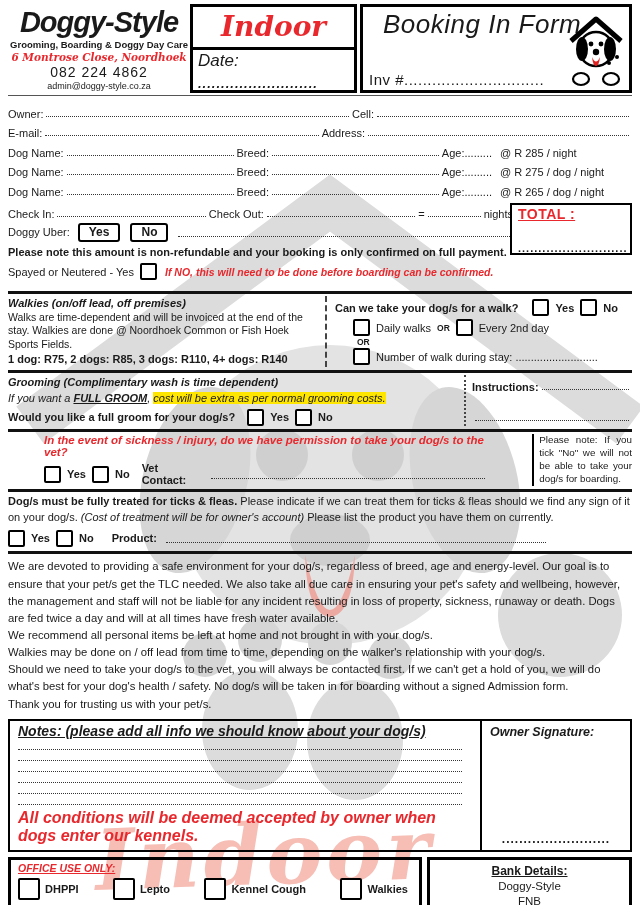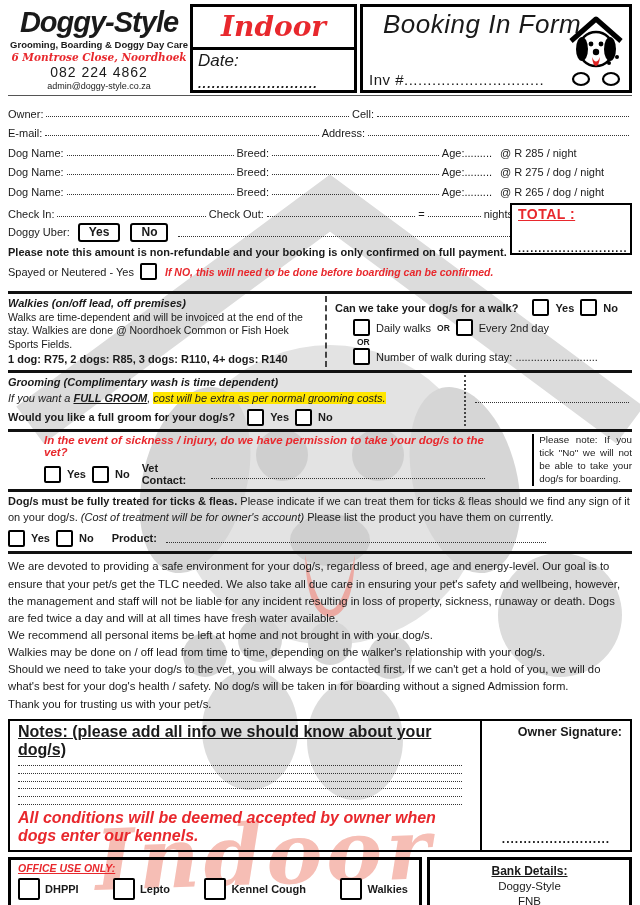--- a/index.html
+++ b/index.html
@@ -84,25 +84,25 @@
   .vet-q { color:#e8282d; font-weight:bold; font-style:italic; font-size:11.5px; }
   .vet-note { width:152px; border-left:2.4px solid #000; padding-left:5px; font-size:9.8px; line-height:1.3; text-align:justify;margin-left:36px; }
 
   .ticks { padding:2px 0 4px 0; font-size:11px; line-height:1.45; }
 
   .terms { padding:4px 0 6px 0; font-size:11.3px; line-height:1.52; }
 
   
   .notesbox { display:flex; border:2.6px solid #000; height:133px; }
   .notes-left { flex:1; padding:2px 8px; display:flex; flex-direction:column; }
-  .notes-title { font-weight:bold; font-size:16px; text-decoration:underline; }
+  .notes-title { font-weight:bold; font-style:italic; font-size:14px; text-decoration:underline; }
   .note-line { border-bottom:1.8px dotted #333; flex:1; margin-right:10px;}
   .conditions { color:#e8282d; font-weight:bold; font-style:italic; font-size:16px; padding:4px 0 3px 0; }
   .sig-box { width:150px; border-left:2.6px solid #000; padding:4px 8px; display:flex; flex-direction:column; justify-content:space-between; }
-  .sig-title { font-weight:bold; font-size:12.5px; text-align:right; }
+  .sig-title { font-weight:bold; font-style:italic; font-size:12.5px; text-align:left; }
   .sig-dots { font-size:12px; font-weight:bold; letter-spacing:1px; text-align:center; }
 
   
   .bottom { display:flex; gap:5px; margin-top:5px; height:97px; }
   .office { flex:1; border:3px solid #000; position:relative; padding:2px 7px; overflow:hidden; }
   .office-title { color:#e8282d; font-weight:bold; font-style:italic; font-size:10.5px; text-decoration:underline; position:relative; z-index:1;}
   .office-row { display:flex; align-items:center; margin-top:4px; position:relative; z-index:1; }
   .office-item { display:flex; align-items:center; gap:5px; font-size:11px; font-weight:bold; }
   .office-bottom { display:flex; align-items:flex-end; justify-content:space-between; margin-top:16px; position:relative; z-index:1; }
   .bank { width:205px; border:3px solid #000; text-align:center; font-size:11.5px; line-height:1.34; padding:3px 2px; }
@@ -277,20 +277,24 @@
         </div>
         <div class="wr-row">
           <span class="bold">Would you like a full groom for your dog/s?</span>
           <span class="cb" style="margin-left:6px;"></span>
           <span class="bold">Yes</span>
           <span class="cb"></span>
           <span class="bold">No</span>
         </div>
       </div>
       <div class="groom-right">
+        <div class="frow" style="height:18px;">
+          <span class="lbl bold">Instructions:</span>
+          <span class="dots"></span>
+        </div>
         <div class="dots-fixed" style="margin-top:16px;"></div>
       </div>
     </div>
 
     <div class="sec vet">
       <div class="vet-left">
         <div class="vet-q">In the event of sickness / injury, do we have permission to take your dog/s to the vet?</div>
         <div class="wr-row" style="margin-top:4px;">
           <span class="cb"></span>
           <span class="bold" style="font-size:11px;">Yes</span>

